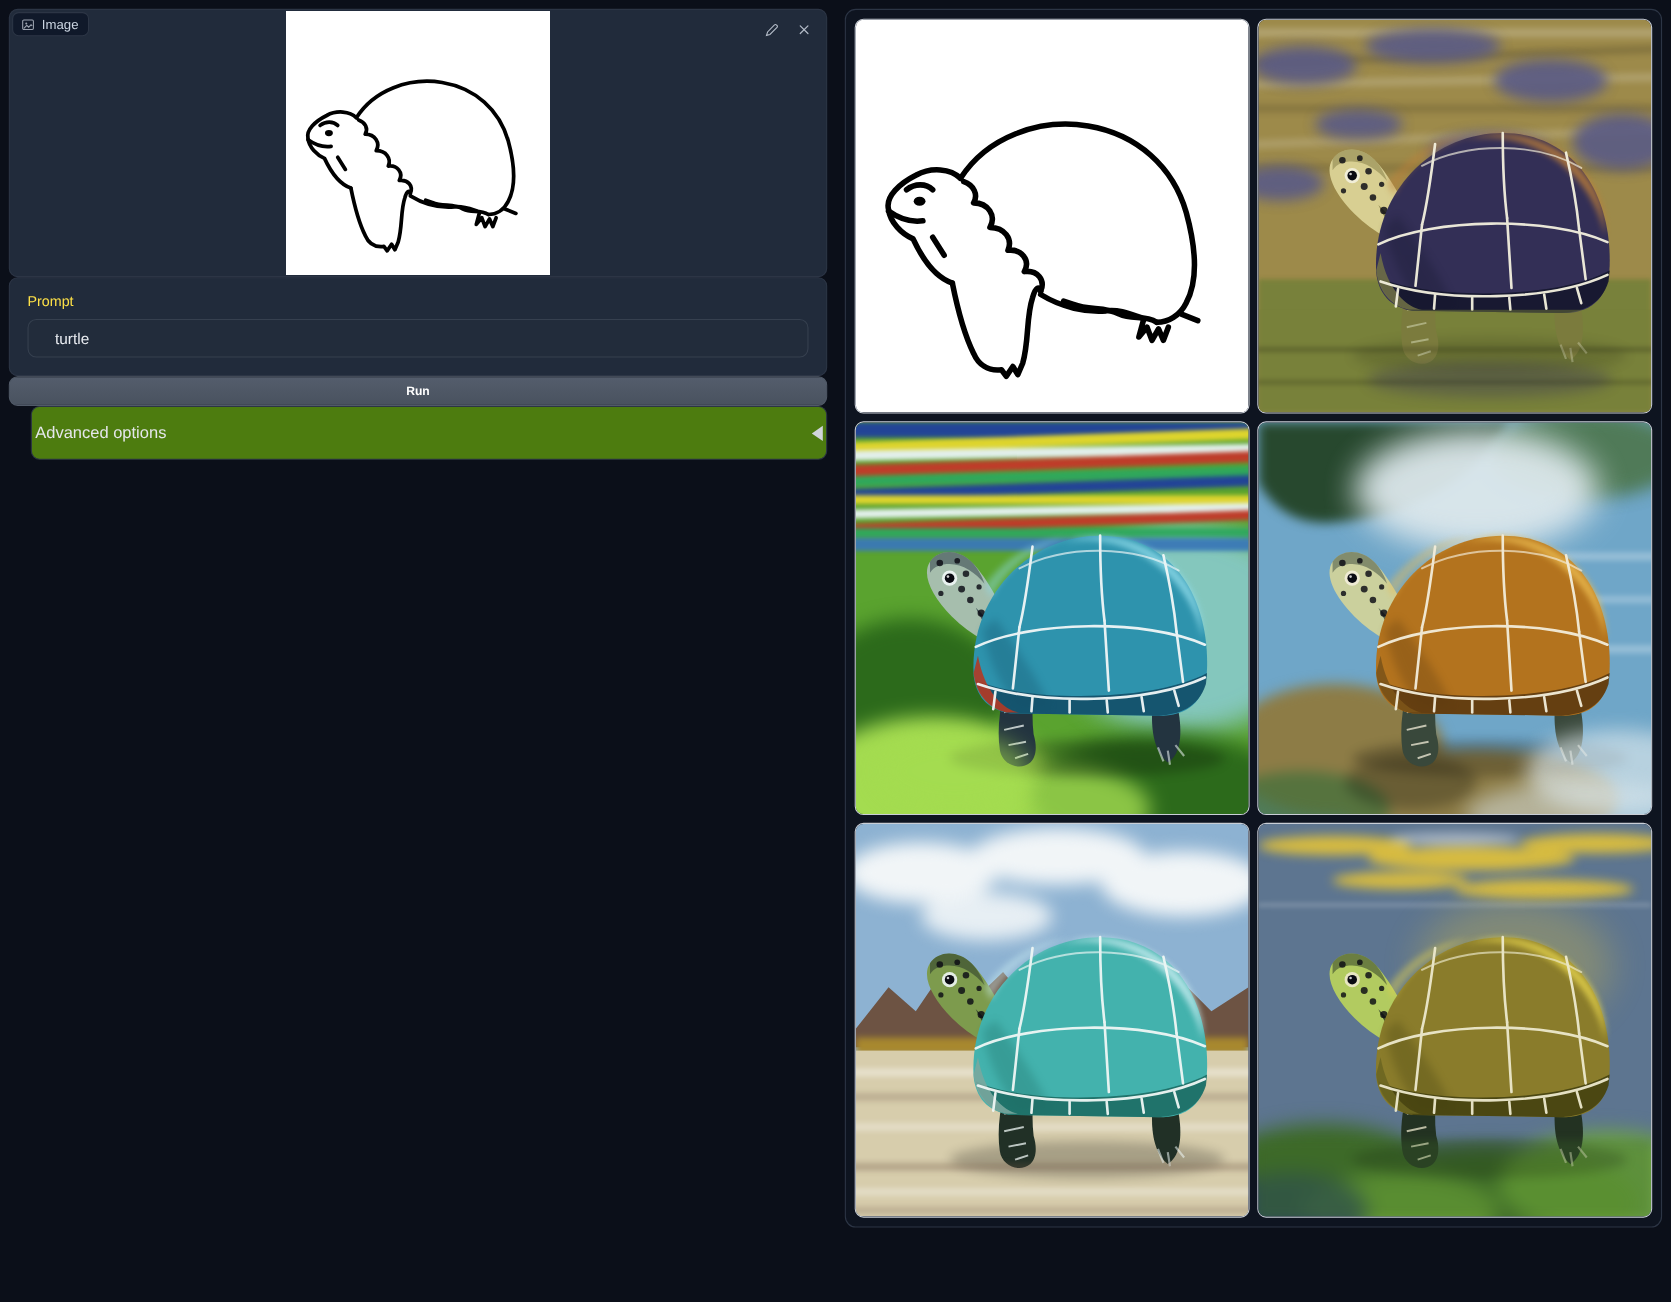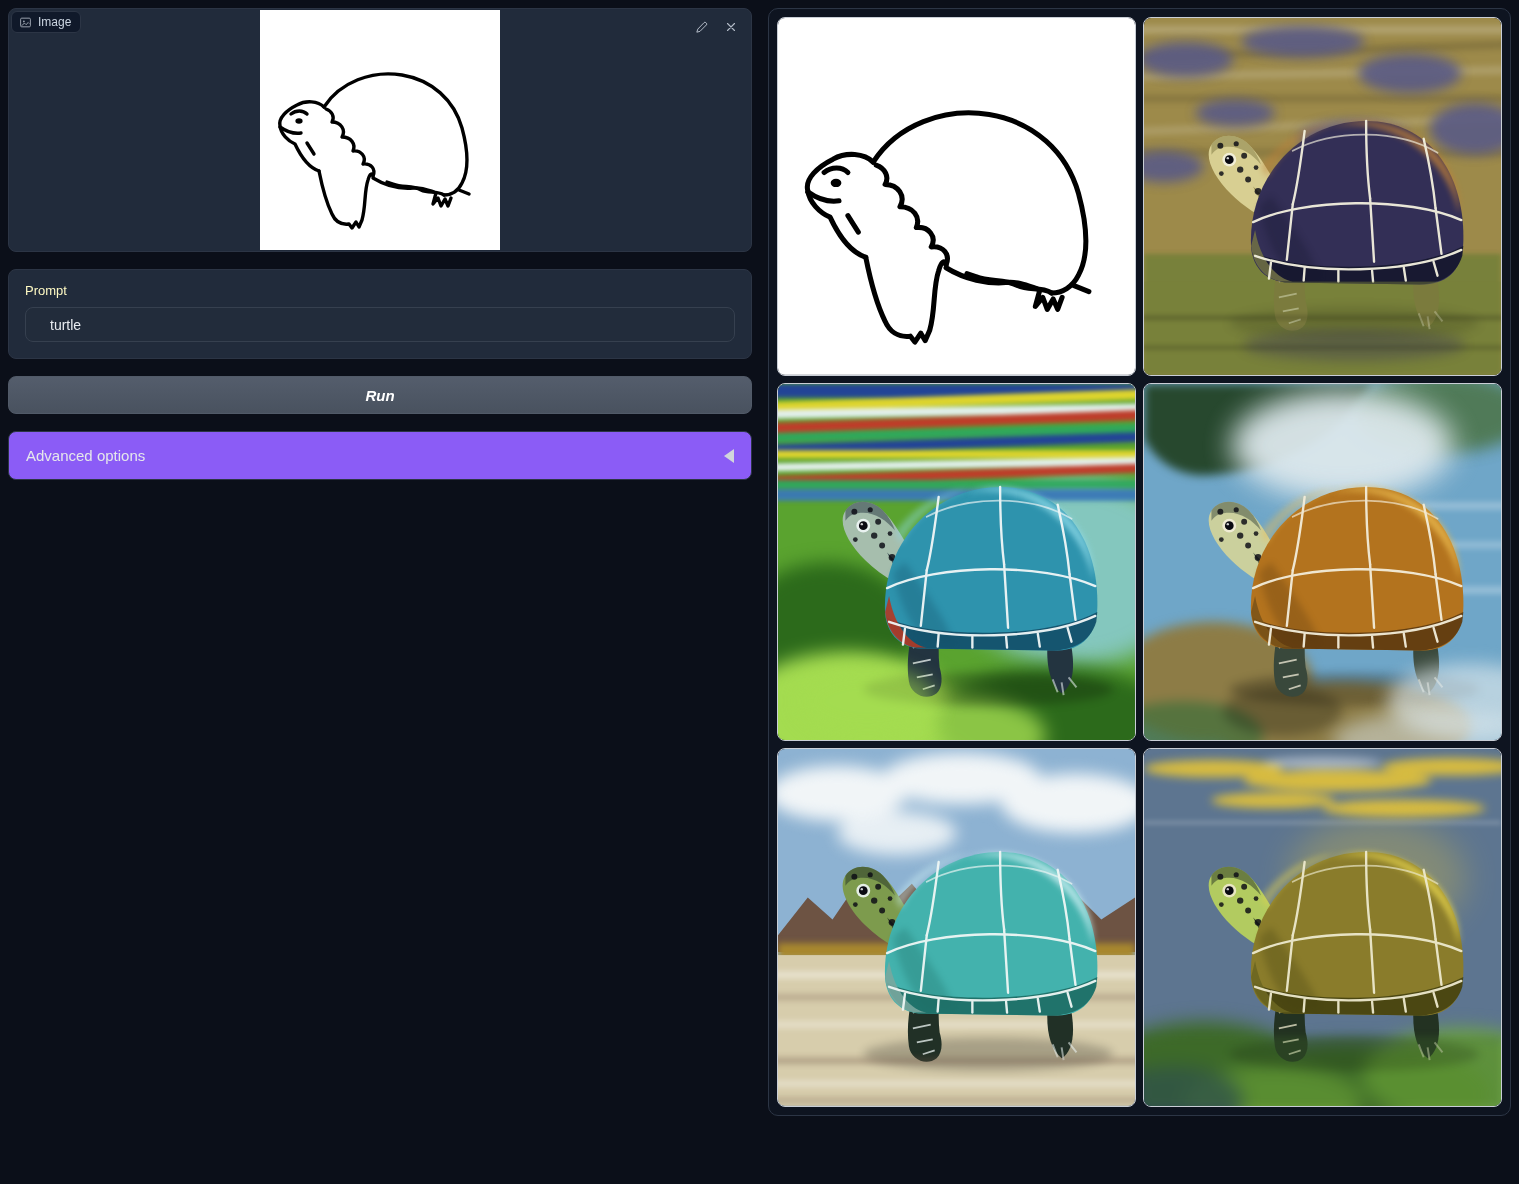--- a/index.html
+++ b/index.html
@@ -13,21 +13,21 @@
     position:relative;
   }
   .app { padding:8px; }
   h1.title {
     margin:4px 0 16px 2px;
     font-size:21px; line-height:28px;
     font-weight:700; color:#f3f4f6;
     letter-spacing:.2px;
   }
   .container { display:flex; align-items:flex-start; gap:16px; }
-  .col-left { width:744px; flex:none; display:flex; flex-direction:column; gap:17px; }
+  .col-left { width:744px; flex:none; display:flex; flex-direction:column; gap:0; }
   .col-right { width:743px; flex:none; }
 
   
   .image-block {
     position:relative; height:244px;
     background:#212b3b; border:1px solid #2c3545; border-radius:8px;
     display:flex; align-items:center; justify-content:center;
   }
   .image-chip {
     position:absolute; top:2px; left:2px; z-index:3;
@@ -48,47 +48,46 @@
   }
   .canvas-wrap { width:240px; height:240px; background:#ffffff; }
   .canvas-wrap svg { display:block; width:100%; height:100%; }
 
   
   .prompt-block {
     background:#212b3b; border:1px solid #2c3545; border-radius:8px;
     padding:13px 16px 16px; height:90px;
     display:flex; flex-direction:column; gap:9px;
   }
-  .prompt-label { font-size:13px; color:#fef9c3; font-weight:400; }
+  .prompt-label { font-size:13px; color:#fde047; font-weight:400; }
   .prompt-input {
     width:100%; height:38px;
     background:#222c3b; border:1px solid #36404f; border-radius:8px;
     color:#e9ecf1; font-size:14px; padding:0 24px;
     font-family:"Liberation Sans", sans-serif;
     outline:none;
   }
 
   
   .run-btn {
-    height:38px; width:100%;
+    height:27px; width:100%;
     border:1px solid #515a68; border-radius:8px;
     background:linear-gradient(180deg,#545d6c 0%,#49525f 100%);
-    color:#ffffff; font-size:15px; font-weight:700;
+    color:#ffffff; font-size:11px; font-weight:700;
     font-family:"Liberation Sans", sans-serif;
     cursor:pointer;
-    font-style:italic;
   }
 
   
   .accordion {
     height:49px;
     border:1px solid #2c3545; border-radius:8px;
-    background:#8b5cf6;
+    background:#4d7c0f;
     display:flex; align-items:center; justify-content:space-between;
-    padding:0 17px; cursor:pointer;
+    padding:0 3px; cursor:pointer;margin-left:20px;
   }
   .accordion-label { font-size:15px; color:#e5e7eb; }
   .tri-left {
     width:0; height:0;
     border-top:7px solid transparent;
     border-bottom:7px solid transparent;
     border-right:10px solid #d1d5db;
   }
 
   

